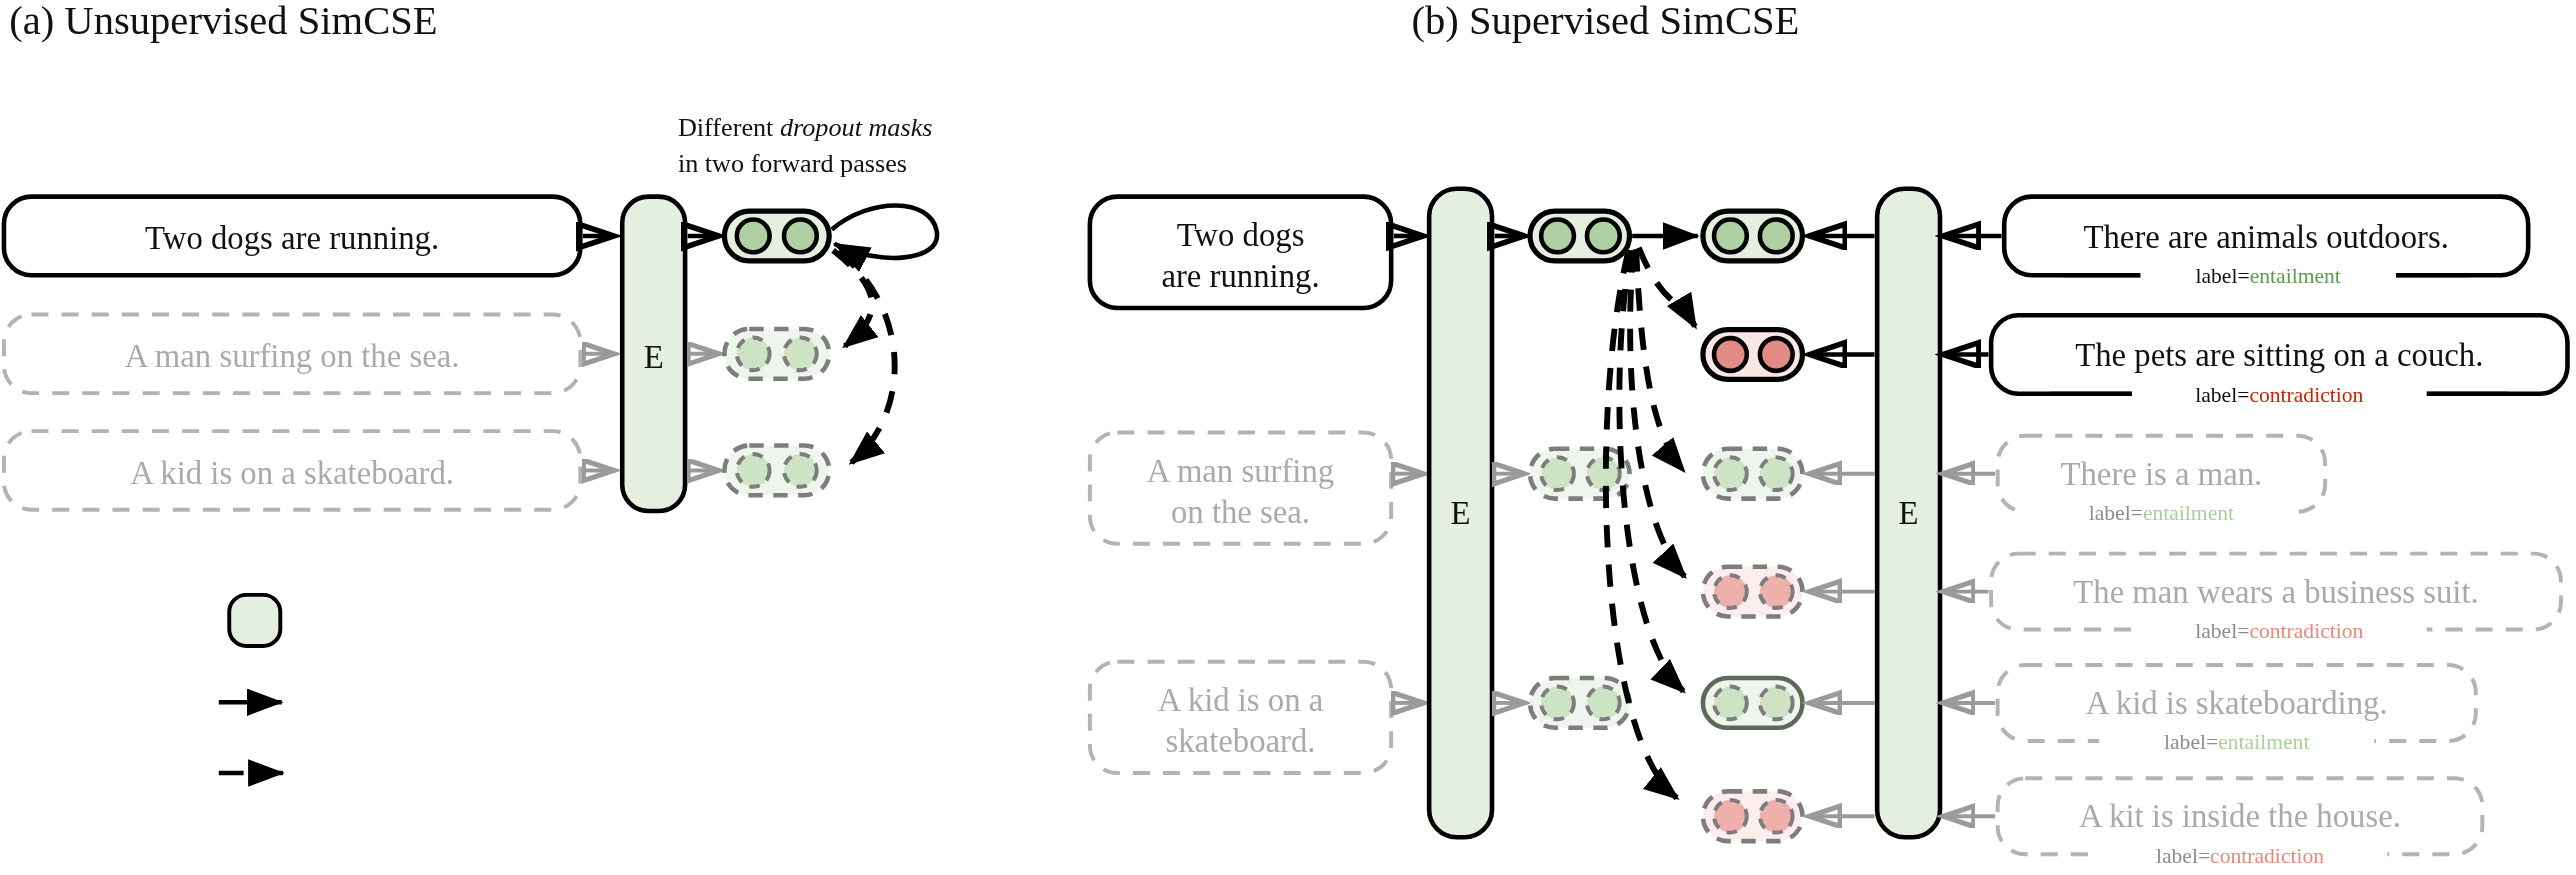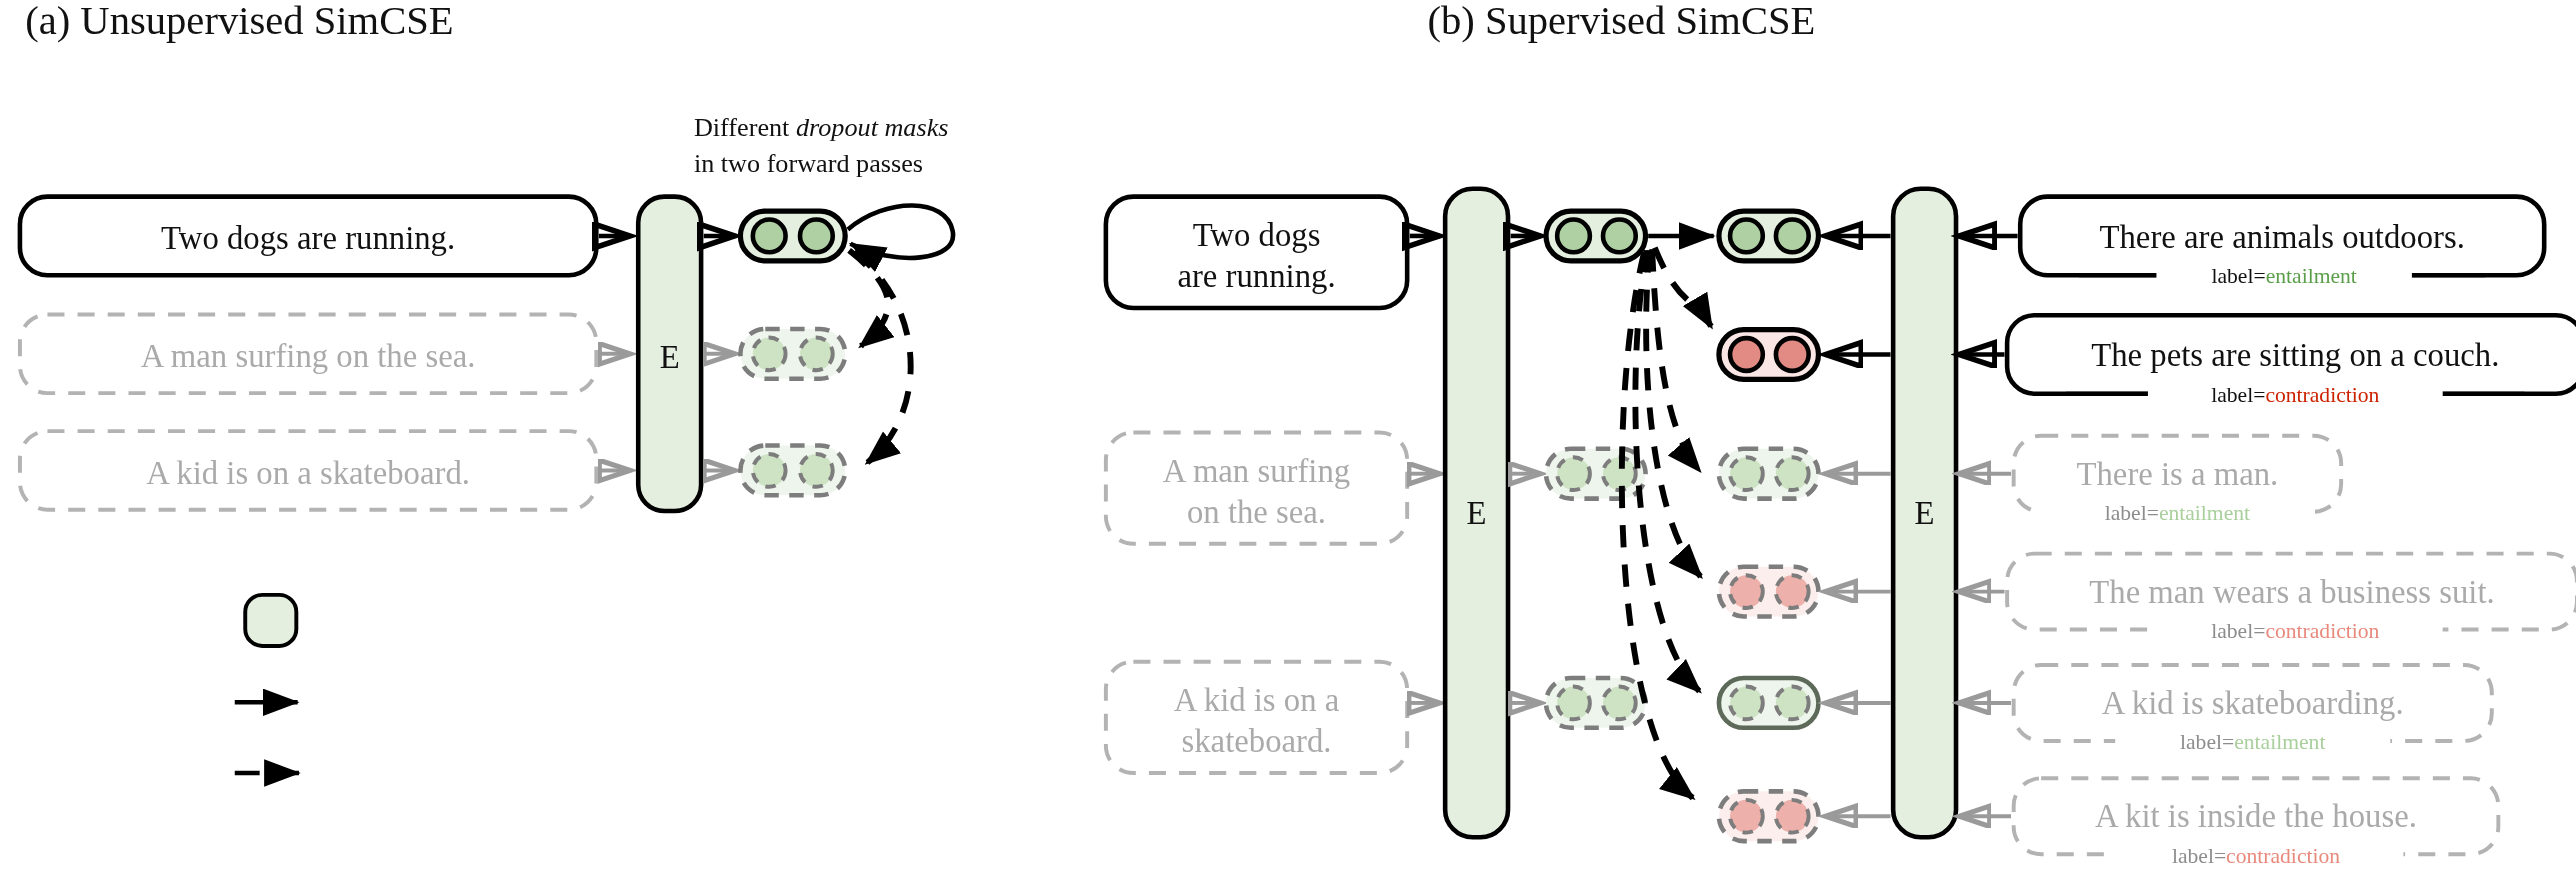--- a/index.html
+++ b/index.html
@@ -1,18 +1,18 @@
 <!DOCTYPE html>
 <html style="font-size:10.5px"><head>
 <meta charset="utf-8">
 <style>
   html,body{margin:0;padding:0;background:#ffffff;}
   body{width:2576px;height:876px;overflow:hidden;
        font-family:"Liberation Serif","DejaVu Serif",serif;}
-  #fig{position:relative;width:2041px;height:876px;margin-left:16px;}
+  #fig{position:relative;width:2041px;height:876px;}
   svg{position:absolute;top:0;left:0;width:2576px;height:876px;}
 
   .panel-title{font-size:62px;fill:#111111;font-family:"Liberation Serif",serif;}
 
   .note{font-size:40px;fill:#111111;font-family:"Liberation Serif",serif;}
   .note-i{font-style:italic;}
 
   .sent{font-size:50px;fill:#111111;font-family:"Liberation Serif",serif;}
   .sent-faded{fill:#aaaaaa;}
 

